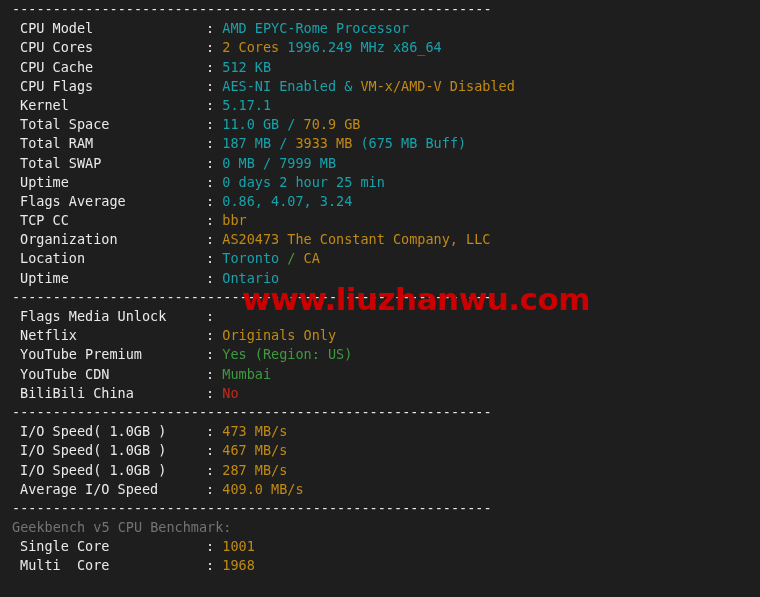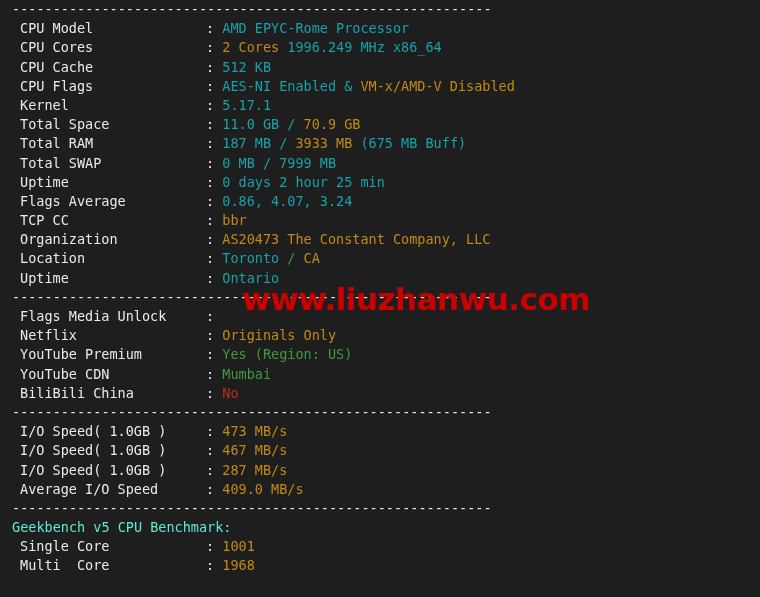--- a/index.html
+++ b/index.html
@@ -70,21 +70,21 @@
   .c-orange { color: #c08a14; }
   .c-green  { color: #3f9a3f; }
   .c-red    { color: #c42b1c; }
   .c-white  { color: #eaeaea; }
 
   .heading {
     height: 19.2px;
     line-height: 19.2px;
     white-space: pre;
     padding-left: 12px;
-    color: #5eead4;
+    color: #737373;
   }
 
   #watermark {
     position: absolute;
     left: 0;
     top: 283px;
     width: 760px;
     text-align: left;
     padding-left: 198px;
     box-sizing: border-box;

